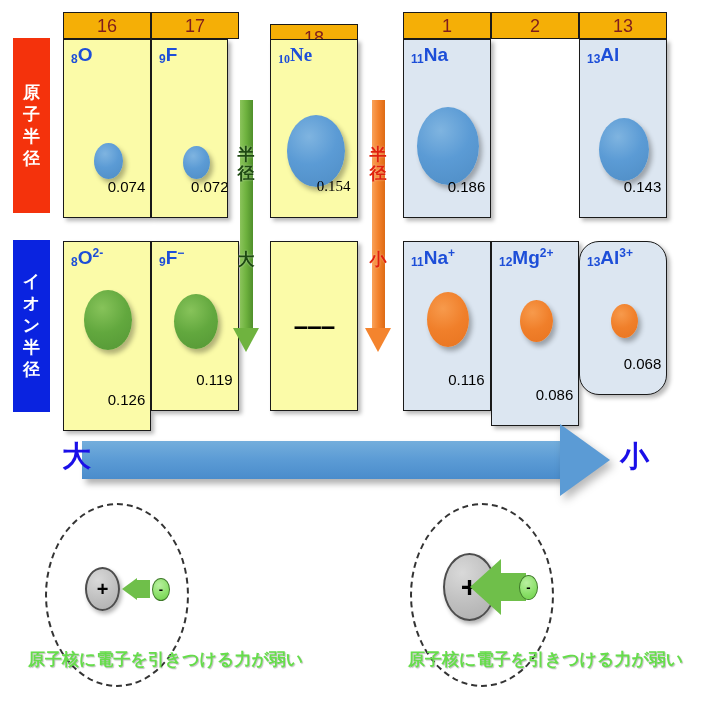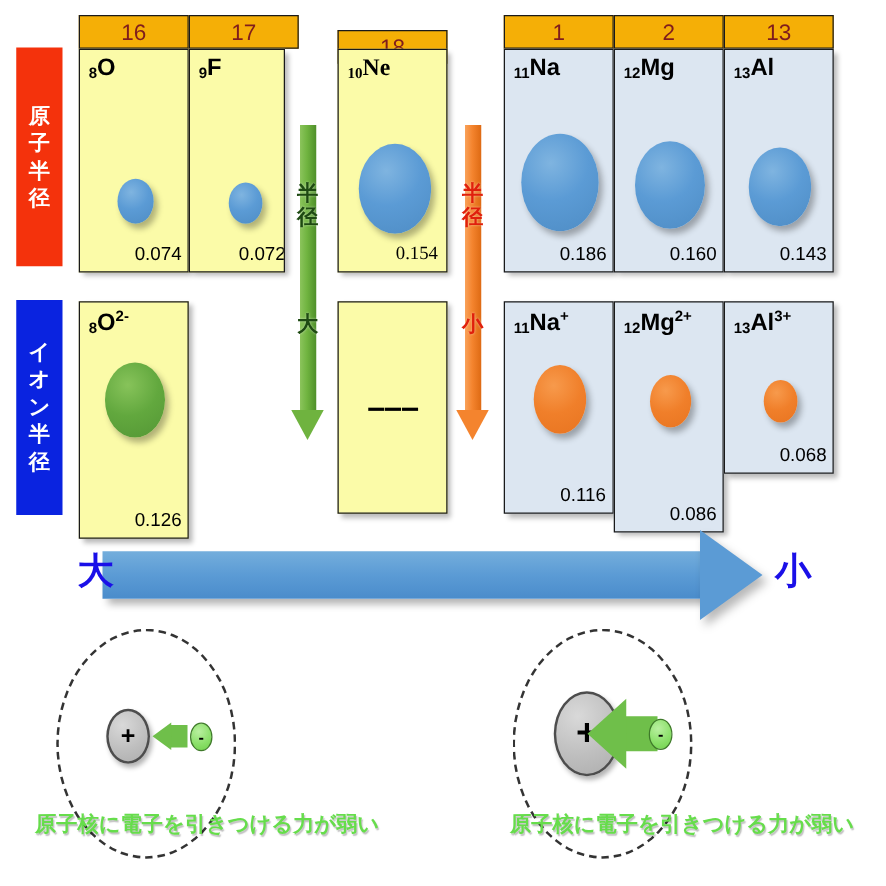--- a/index.html
+++ b/index.html
@@ -69,37 +69,37 @@
   }
   .cell.yellow { background: #FBFBA8; }
   .cell.bluebg { background: #DCE6F1; }
   .cell.shadow { box-shadow: 3px 3px 4px rgba(0,0,0,0.28); }
 
   .sym {
     position: absolute;
     left: 7px; top: 4px;
     font-size: 19px;
     font-weight: bold;
-    color: #000000;
+    color: #1d4ed8;
     white-space: nowrap;
   }
   .sym .z {
     font-size: 12px;
     vertical-align: -2px;
     font-weight: bold;
   }
   .sym .chg {
     font-size: 12px;
     vertical-align: 7px;
     font-weight: bold;
   }
   .val {
     position: absolute;
     left: 0; right: 0;
-    bottom: 5px;
+    bottom: 22px;
     text-align: center;
     font-size: 15px;
     color: #000000;
     margin-left: 39px;
   }
   .dash {
     position: absolute;
     left: 0; right: 0;
     top: 50%;
     transform: translateY(-50%);
@@ -278,20 +278,25 @@
     <div class="ball green" style="left:20px; top:48px; width:48px; height:60px;"></div>
     <div class="val">0.126</div>
   </div>
 
   <div class="hdr" style="left:151px; top:12px; width:88px;">17</div>
   <div class="cell yellow shadow" style="left:151px; top:39px; width:77px; height:179px;">
     <div class="sym"><span class="z">9</span><span>F</span></div>
     <div class="ball blue" style="left:31px; top:106px; width:27px; height:33px;"></div>
     <div class="val">0.072</div>
   </div>
+  <div class="cell yellow shadow" style="left:151px; top:241px; width:88px; height:170px;">
+    <div class="sym"><span class="z">9</span><span>F</span><span class="chg">−</span></div>
+    <div class="ball green" style="left:22px; top:52px; width:44px; height:55px;"></div>
+    <div class="val">0.119</div>
+  </div>
 
   <div class="varrow green" style="left:233px; top:100px; height:252px;">
     <div class="shaft"></div>
     <div class="head"></div>
   </div>
   <div class="varrow-text vt-green" style="left:235px; top:145px;">
     <span>半</span>
     <span>径</span>
   </div>
   <div class="varrow-text vt-green" style="left:235px; top:250px;">
@@ -326,38 +331,33 @@
     <div class="ball blue" style="left:13px; top:67px; width:62px; height:78px;"></div>
     <div class="val">0.186</div>
   </div>
   <div class="cell bluebg shadow" style="left:403px; top:241px; width:88px; height:170px;">
     <div class="sym"><span class="z">11</span><span>Na</span><span class="chg">+</span></div>
     <div class="ball orange" style="left:23px; top:50px; width:42px; height:55px;"></div>
     <div class="val">0.116</div>
   </div>
 
   <div class="hdr" style="left:491px; top:12px; width:88px;">2</div>
-  <div class="cell bluebg shadow" style="left:491px; top:39px; width:88px; height:179px;">
-    <div class="sym"><span class="z">12</span><span>Mg</span></div>
-    <div class="ball blue" style="left:16px; top:73px; width:56px; height:70px;"></div>
-    <div class="val">0.160</div>
-  </div>
   <div class="cell bluebg shadow" style="left:491px; top:241px; width:88px; height:185px;">
     <div class="sym"><span class="z">12</span><span>Mg</span><span class="chg">2+</span></div>
     <div class="ball orange" style="left:28px; top:58px; width:33px; height:42px;"></div>
     <div class="val">0.086</div>
   </div>
 
   <div class="hdr" style="left:579px; top:12px; width:88px;">13</div>
   <div class="cell bluebg shadow" style="left:579px; top:39px; width:88px; height:179px;">
     <div class="sym"><span class="z">13</span><span>Al</span></div>
     <div class="ball blue" style="left:19px; top:78px; width:50px; height:63px;"></div>
     <div class="val">0.143</div>
   </div>
-  <div class="cell bluebg shadow" style="left:579px; top:241px; width:88px; height:138px;">
+  <div class="cell bluebg shadow" style="left:579px; top:241px; width:88px; height:154px;border-radius:20px;">
     <div class="sym"><span class="z">13</span><span>Al</span><span class="chg">3+</span></div>
     <div class="ball orange" style="left:31px; top:62px; width:27px; height:34px;"></div>
     <div class="val">0.068</div>
   </div>
 
   <div id="big-arrow-shaft"></div>
   <div id="big-arrow-head"></div>
   <div class="big-label" id="big-label-left">大</div>
   <div class="big-label" id="big-label-right">小</div>
 

